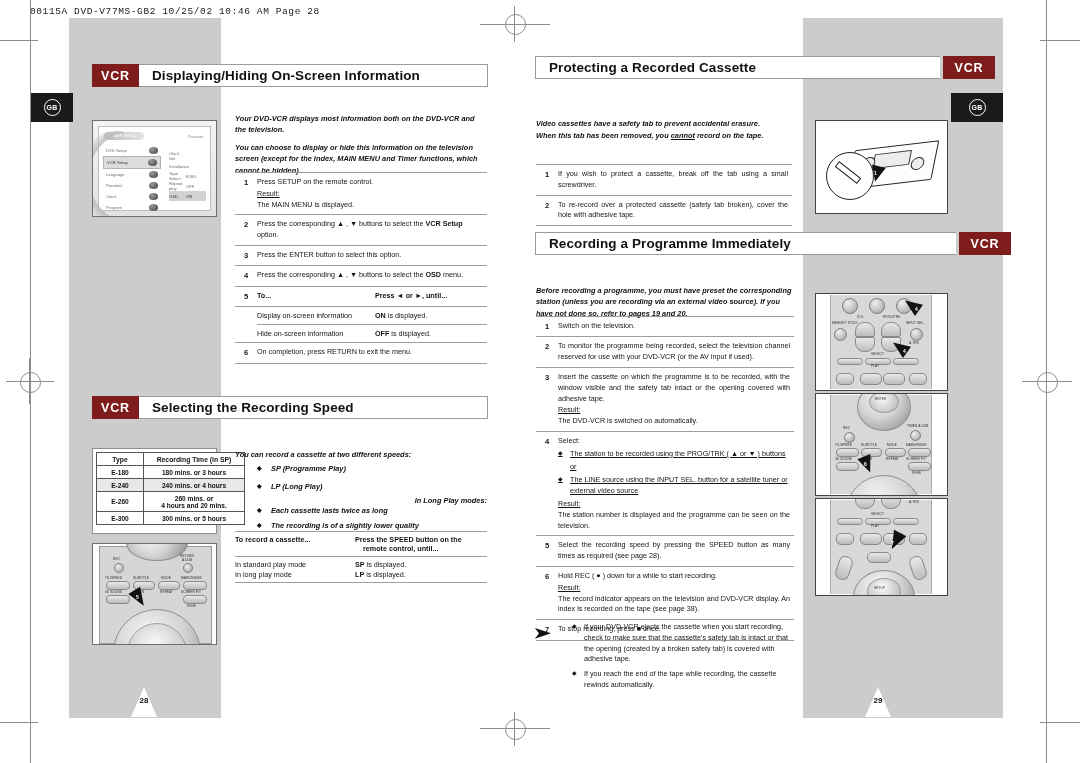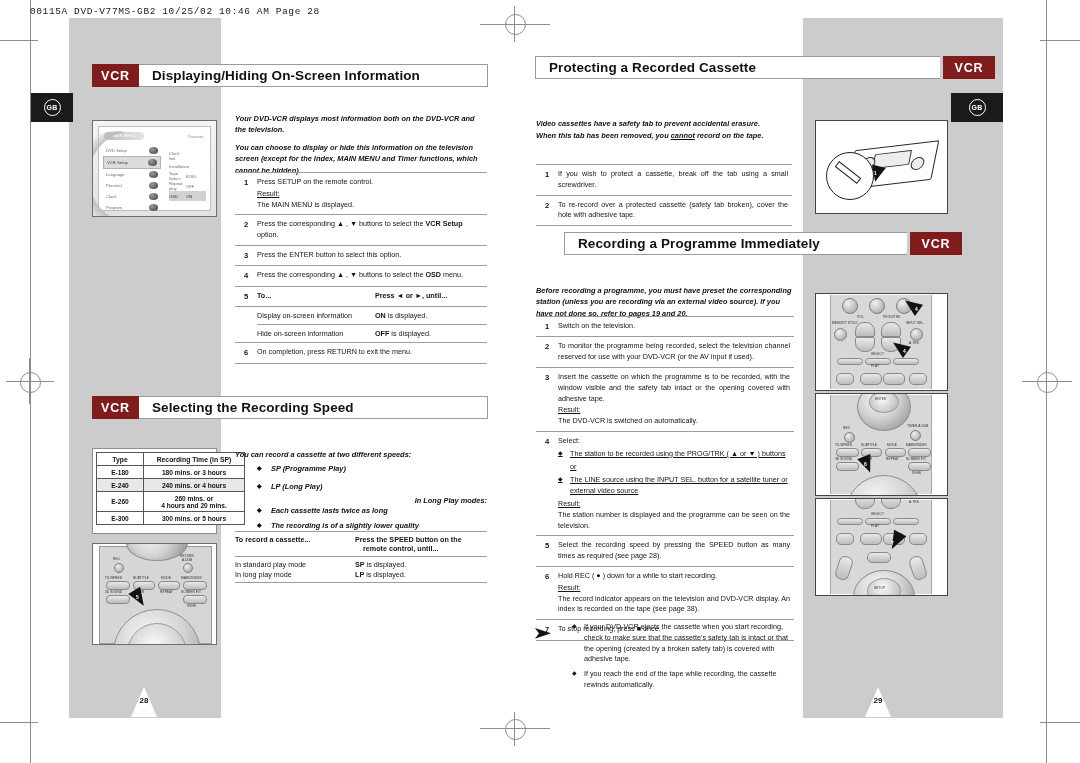--- a/index.html
+++ b/index.html
@@ -705,21 +705,21 @@
     <div class="cass-body" style="left:36px; top:24px; width:80px; height:38px;"></div>
     <div class="cass-win" style="left:58px; top:31px; width:34px; height:13px;"></div>
     <div class="cass-win" style="left:46px; top:36px; width:11px; height:11px; border-radius:50%;"></div>
     <div class="cass-win" style="left:95px; top:36px; width:11px; height:11px; border-radius:50%;"></div>
     <div class="magnify" style="left:10px; top:31px; width:46px; height:46px;"></div>
     <div class="screwdriver" style="left:18px; top:48px; width:26px; height:5px;"></div>
     <div class="callout" style="left:54px; top:45px; transform:rotate(14deg); border-top-width:16px;"></div>
     <div class="callnum" style="left:58px; top:49px;">1</div>
   </div>
 
-  <div class="sec-head rev" style="left:564px; top:232px; width:398px;">
+  <div class="sec-head rev" style="left:535px; top:232px; width:476px;">
     <div class="title-box">
       <span>Recording a Programme Immediately</span>
     </div>
     <div class="vcr-badge detached">VCR</div>
   </div>
 
   <div class="intro" style="left:536px; top:285px; width:258px;">
     <p>Before recording a programme, you must have preset the corresponding station (unless you are recording via an external video source). If you have not done so, refer to pages 19 and 20.</p>
   </div>
 

